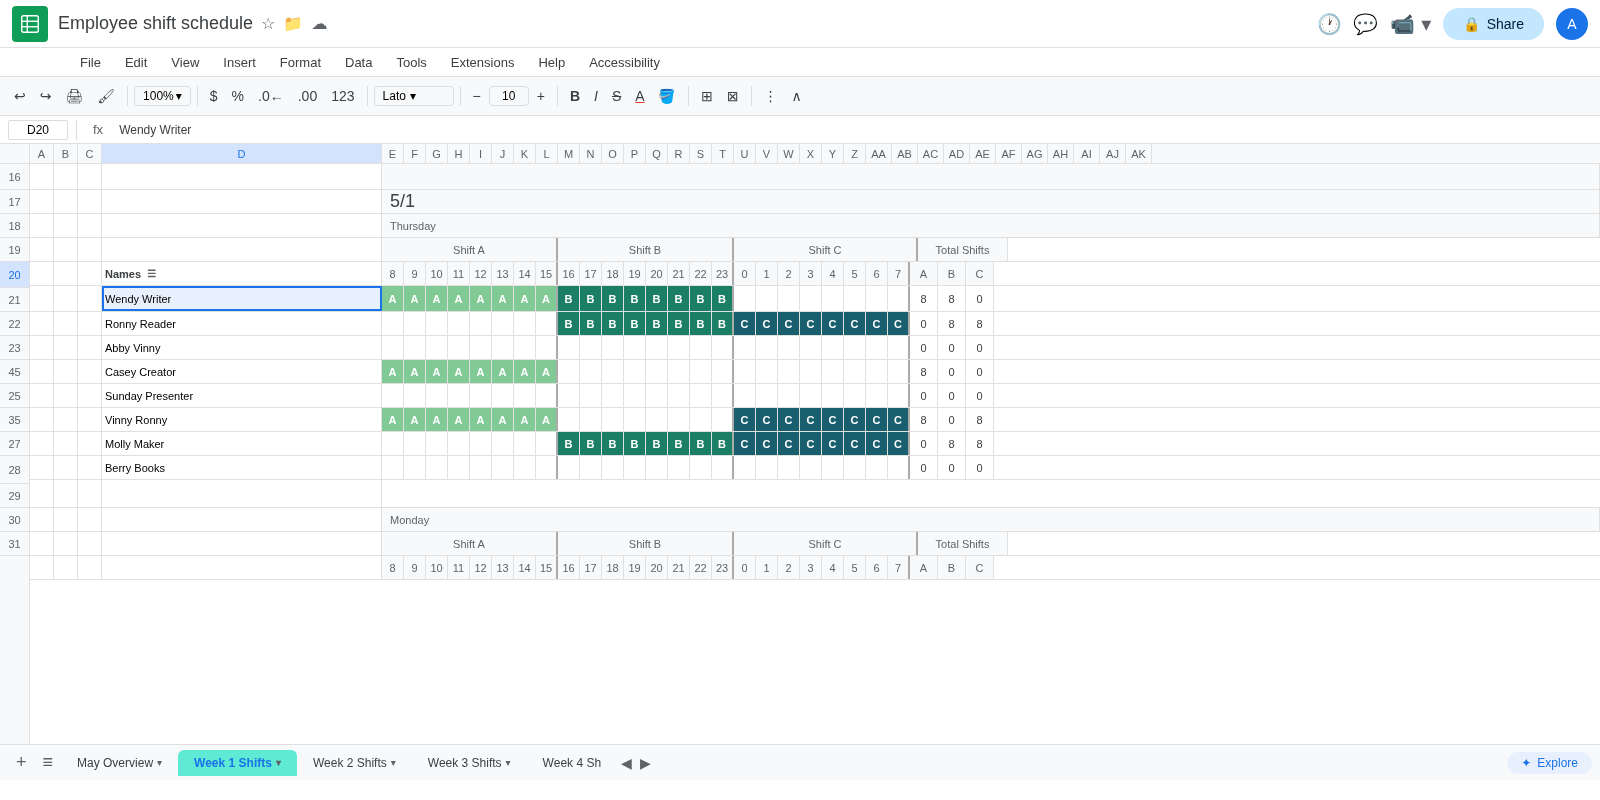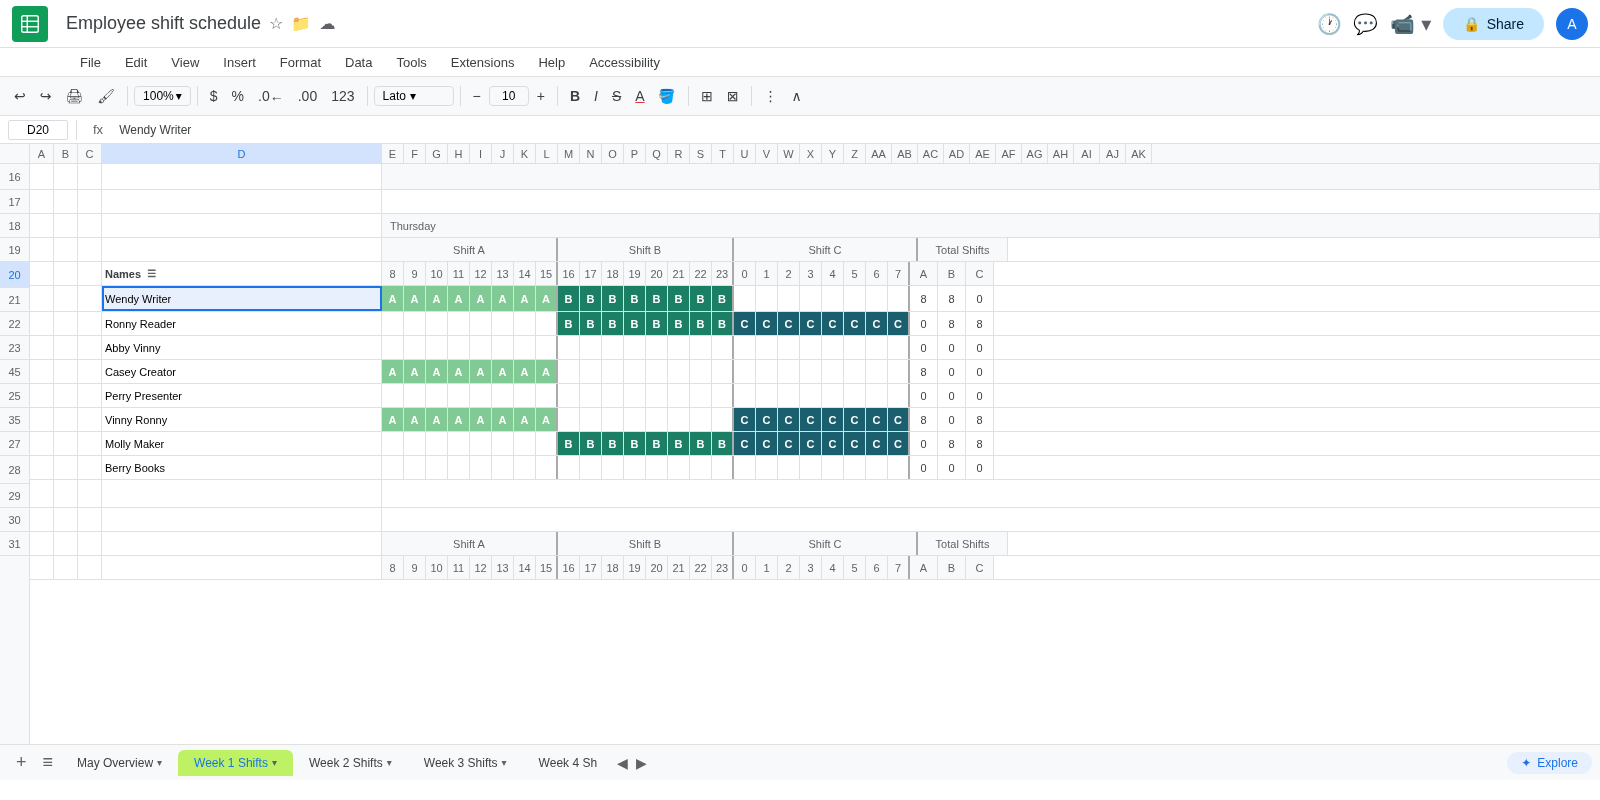--- a/index.html
+++ b/index.html
@@ -1,19 +1,19 @@
 <!DOCTYPE html>
 <html><head>
   <meta charset="utf-8">
   <style>
     * { box-sizing: border-box; margin: 0; padding: 0; }
     body { font-family: Arial, sans-serif; font-size: 12px; background: #fff; overflow: hidden; width: 1600px; height: 800px; }
 
     
-    #top-bar { display: flex; align-items: center; height: 48px; padding: 0 12px; background: #fff; border-bottom: 1px solid #e0e0e0; gap: 18px; }
+    #top-bar { display: flex; align-items: center; height: 48px; padding: 0 12px; background: #fff; border-bottom: 1px solid #e0e0e0; gap: 10px; }
     #app-icon { width: 36px; height: 36px; background: #0f9d58; border-radius: 4px; display: flex; align-items: center; justify-content: center; flex-shrink: 0; }
     #app-icon svg { width: 22px; height: 22px; }
     #title-section { display: flex; align-items: center; gap: 8px; flex: 1; }
     #doc-title { font-size: 18px; color: #3c4043; font-weight: 400; }
     .title-icon { color: #5f6368; font-size: 16px; cursor: pointer; }
     #top-right { display: flex; align-items: center; gap: 12px; }
     #history-icon, #comment-icon, #video-icon { color: #5f6368; font-size: 20px; cursor: pointer; }
     #share-btn { background: #c2e7ff; color: #001d35; border: none; border-radius: 20px; padding: 8px 20px; font-size: 14px; font-weight: 500; cursor: pointer; display: flex; align-items: center; gap: 6px; }
     #avatar { width: 32px; height: 32px; border-radius: 50%; background: #1a73e8; color: #fff; display: flex; align-items: center; justify-content: center; font-weight: 500; font-size: 14px; }
 
@@ -60,21 +60,21 @@
     .cell.shift-c { background: #1a5f6e; color: #fff; justify-content: center; font-weight: 600; }
     .cell.total { justify-content: center; color: #3c4043; }
     .cell.gray-bg { background: #f8f9fa; }
     .cell.merged-date { font-size: 18px; font-weight: 400; color: #3c4043; }
 
     
     #bottom-bar { display: flex; align-items: center; height: 36px; background: #f8f9fa; border-top: 1px solid #e0e0e0; padding: 0 8px; gap: 0; overflow: hidden; }
     #add-sheet { font-size: 18px; color: #5f6368; cursor: pointer; padding: 4px 8px; }
     #sheet-menu { font-size: 18px; color: #5f6368; cursor: pointer; padding: 4px 8px; }
     .sheet-tab { display: flex; align-items: center; gap: 4px; padding: 6px 16px; border-radius: 6px 6px 0 0; cursor: pointer; font-size: 12px; color: #3c4043; position: relative; white-space: nowrap; }
-    .sheet-tab.active { background: #bef264; color: #1a73e8; font-weight: 400; align-items: center; }
+    .sheet-tab.active { background: #5eead4; color: #1a73e8; font-weight: 700; align-items: center; }
     .sheet-tab .tab-arrow { font-size: 10px; color: #5f6368; }
     #explore-btn { margin-left: auto; display: flex; align-items: center; gap: 6px; background: #e8f0fe; border: none; border-radius: 16px; padding: 4px 14px; font-size: 12px; color: #1a73e8; cursor: pointer; }
     .scroll-arrow { font-size: 14px; color: #5f6368; cursor: pointer; padding: 2px 4px; }
   </style>
 </head>
 <body>
 
 <div id="top-bar">
   <div id="app-icon">
     <svg viewBox="0 0 24 24" fill="white">
@@ -244,20 +244,21 @@
         <div class="cell" style="width:24px"></div>
         <div class="cell" style="width:280px"></div>
         <div class="cell gray-bg" style="flex:1"></div>
       </div>
 
       <div class="sheet-row" style="height:24px">
         <div class="cell" style="width:24px"></div>
         <div class="cell" style="width:24px"></div>
         <div class="cell" style="width:24px"></div>
         <div class="cell" style="width:280px"></div>
+        <div class="cell gray-bg merged-date" style="flex:1;font-size:18px;color:#3c4043;padding:0 8px;">5/1</div>
       </div>
 
       <div class="sheet-row" style="height:24px">
         <div class="cell" style="width:24px"></div>
         <div class="cell" style="width:24px"></div>
         <div class="cell" style="width:24px"></div>
         <div class="cell" style="width:280px"></div>
         <div class="cell gray-bg" style="flex:1;padding:0 8px;color:#5f6368;">Thursday</div>
       </div>
 
@@ -456,21 +457,21 @@
         <div class="cell" style="width:22px;border-right:2px solid #aaa;"></div>
         <div class="cell total" style="width:28px">8</div>
         <div class="cell total" style="width:28px">0</div>
         <div class="cell total" style="width:28px">0</div>
       </div>
 
       <div class="sheet-row" style="height:24px">
         <div class="cell" style="width:24px"></div>
         <div class="cell" style="width:24px"></div>
         <div class="cell" style="width:24px"></div>
-        <div class="cell" style="width:280px;">Perry Presenter</div>
+        <div class="cell" style="width:280px;">Sunday Presenter</div>
         <div class="cell" style="width:22px"></div>
         <div class="cell" style="width:22px"></div>
         <div class="cell" style="width:22px"></div>
         <div class="cell" style="width:22px"></div>
         <div class="cell" style="width:22px"></div>
         <div class="cell" style="width:22px"></div>
         <div class="cell" style="width:22px"></div>
         <div class="cell" style="width:22px;border-right:2px solid #aaa;"></div>
         <div class="cell" style="width:22px"></div>
         <div class="cell" style="width:22px"></div>
@@ -600,20 +601,21 @@
         <div class="cell" style="width:24px"></div>
         <div class="cell" style="width:24px"></div>
         <div class="cell" style="width:280px;"></div>
       </div>
 
       <div class="sheet-row" style="height:24px">
         <div class="cell" style="width:24px"></div>
         <div class="cell" style="width:24px"></div>
         <div class="cell" style="width:24px"></div>
         <div class="cell" style="width:280px;"></div>
+        <div class="cell gray-bg" style="flex:1;padding:0 8px;color:#5f6368;">Monday</div>
       </div>
 
       <div class="sheet-row" style="height:24px">
         <div class="cell" style="width:24px"></div>
         <div class="cell" style="width:24px"></div>
         <div class="cell" style="width:24px"></div>
         <div class="cell" style="width:280px;"></div>
         <div class="cell shift-header" style="width:176px;border-right:2px solid #aaa;">Shift A</div>
         <div class="cell shift-header" style="width:176px;border-right:2px solid #aaa;">Shift B</div>
         <div class="cell shift-header" style="width:184px;border-right:2px solid #aaa;">Shift C</div>

